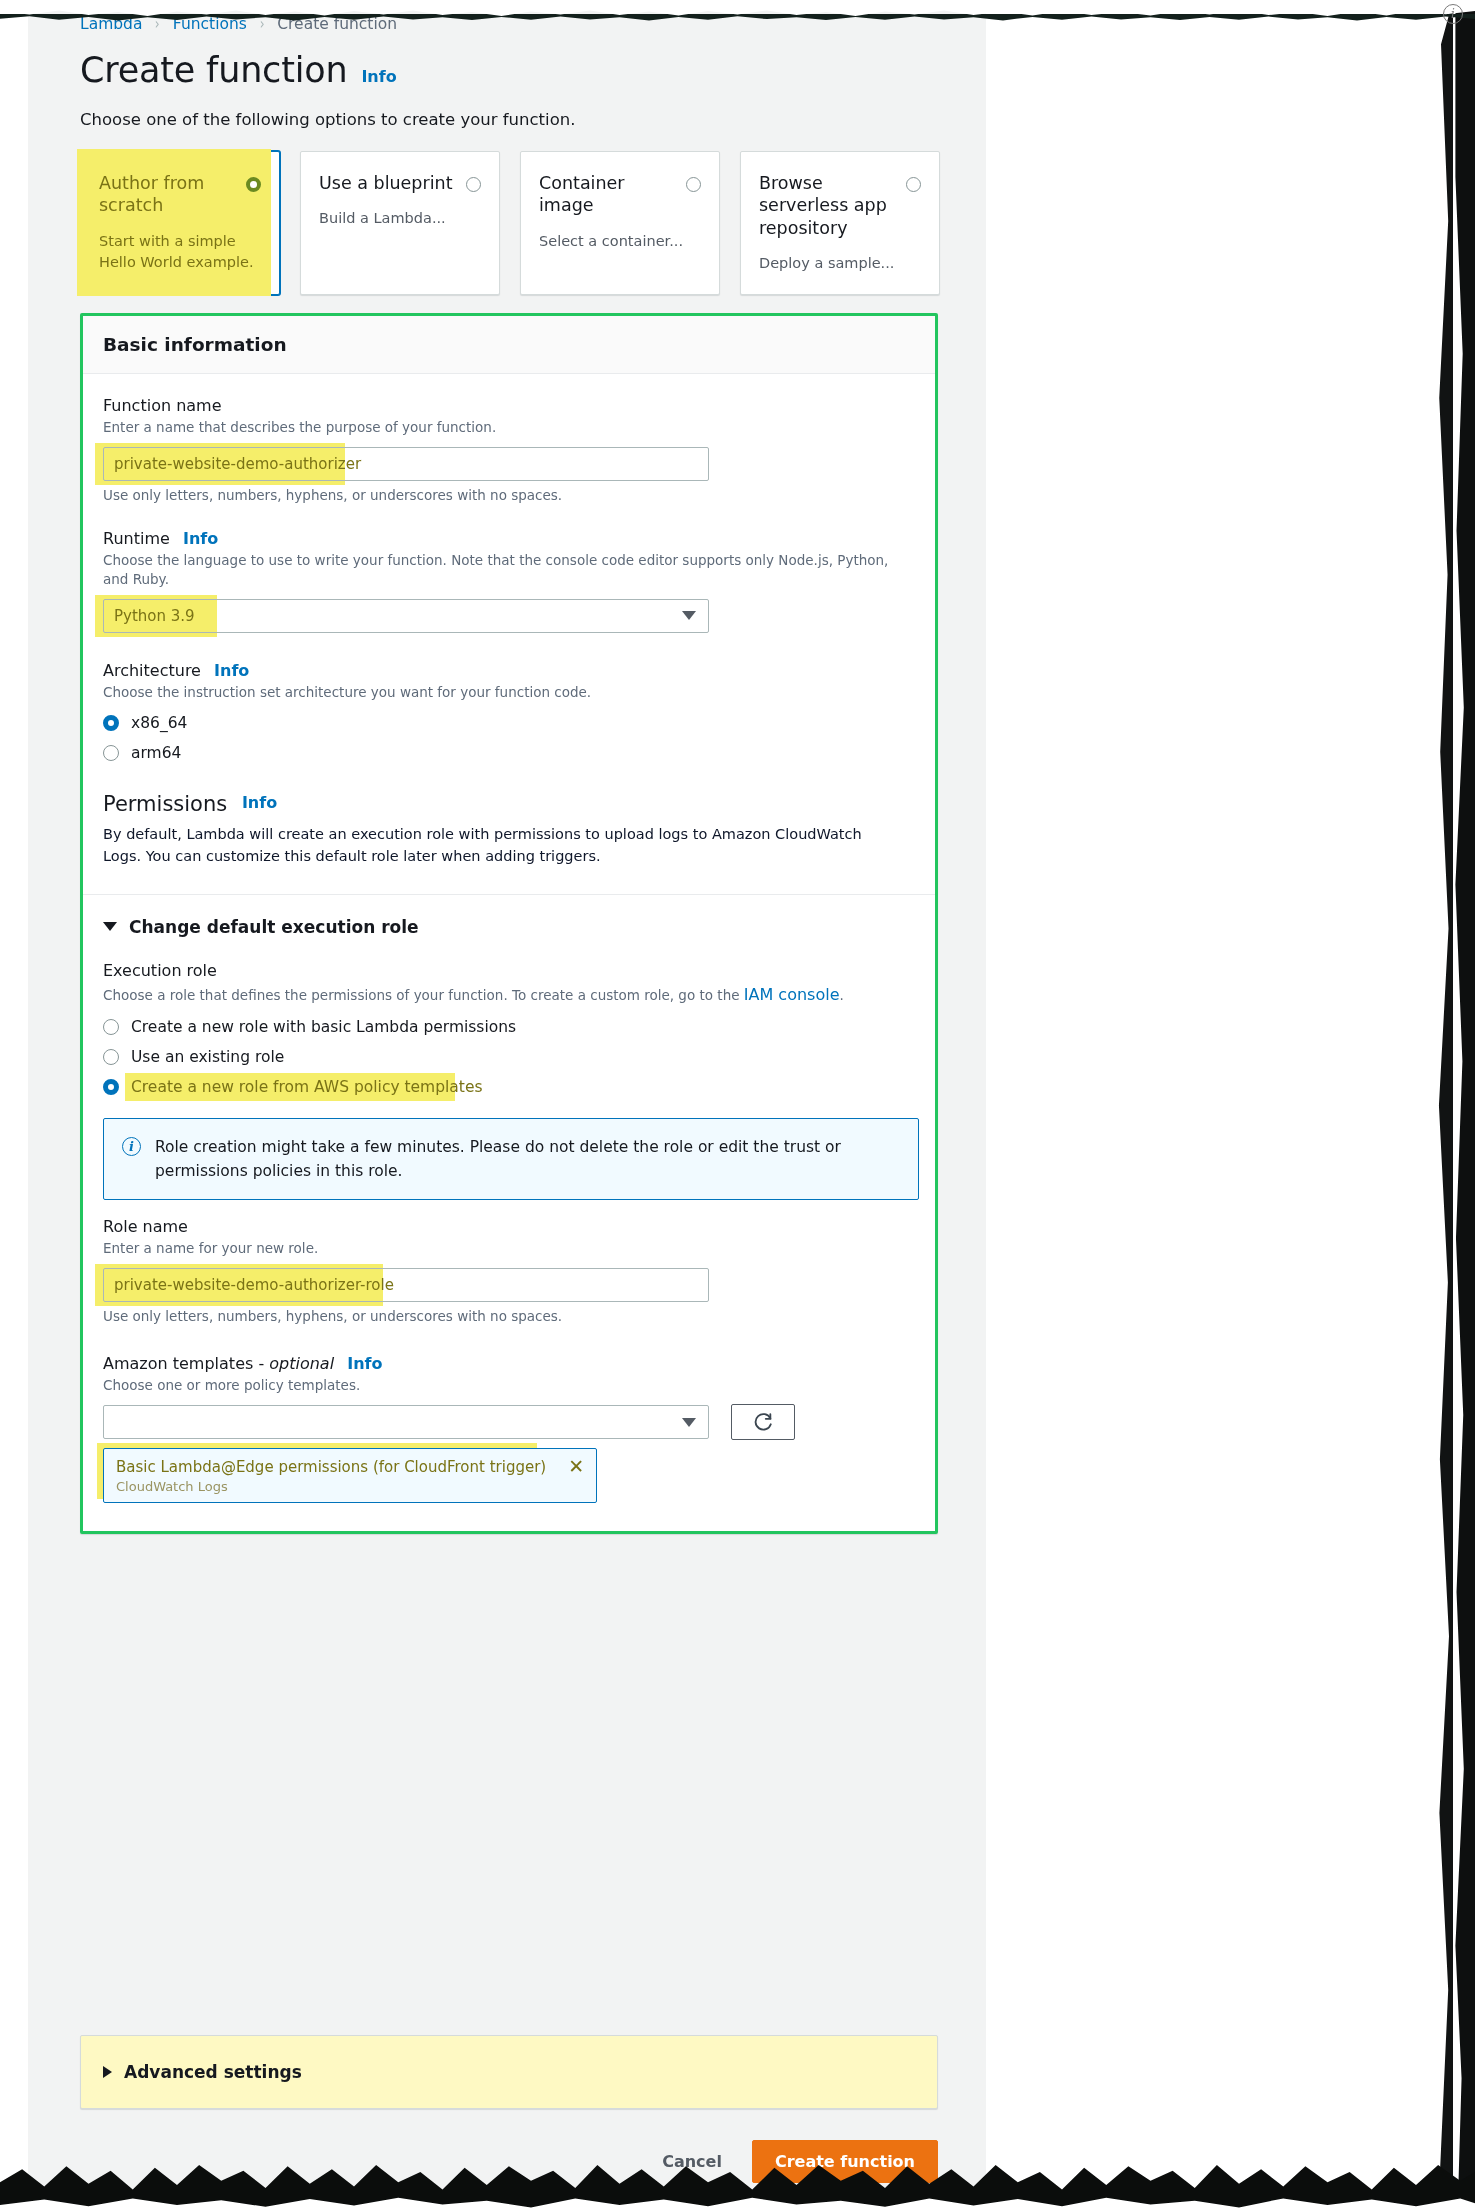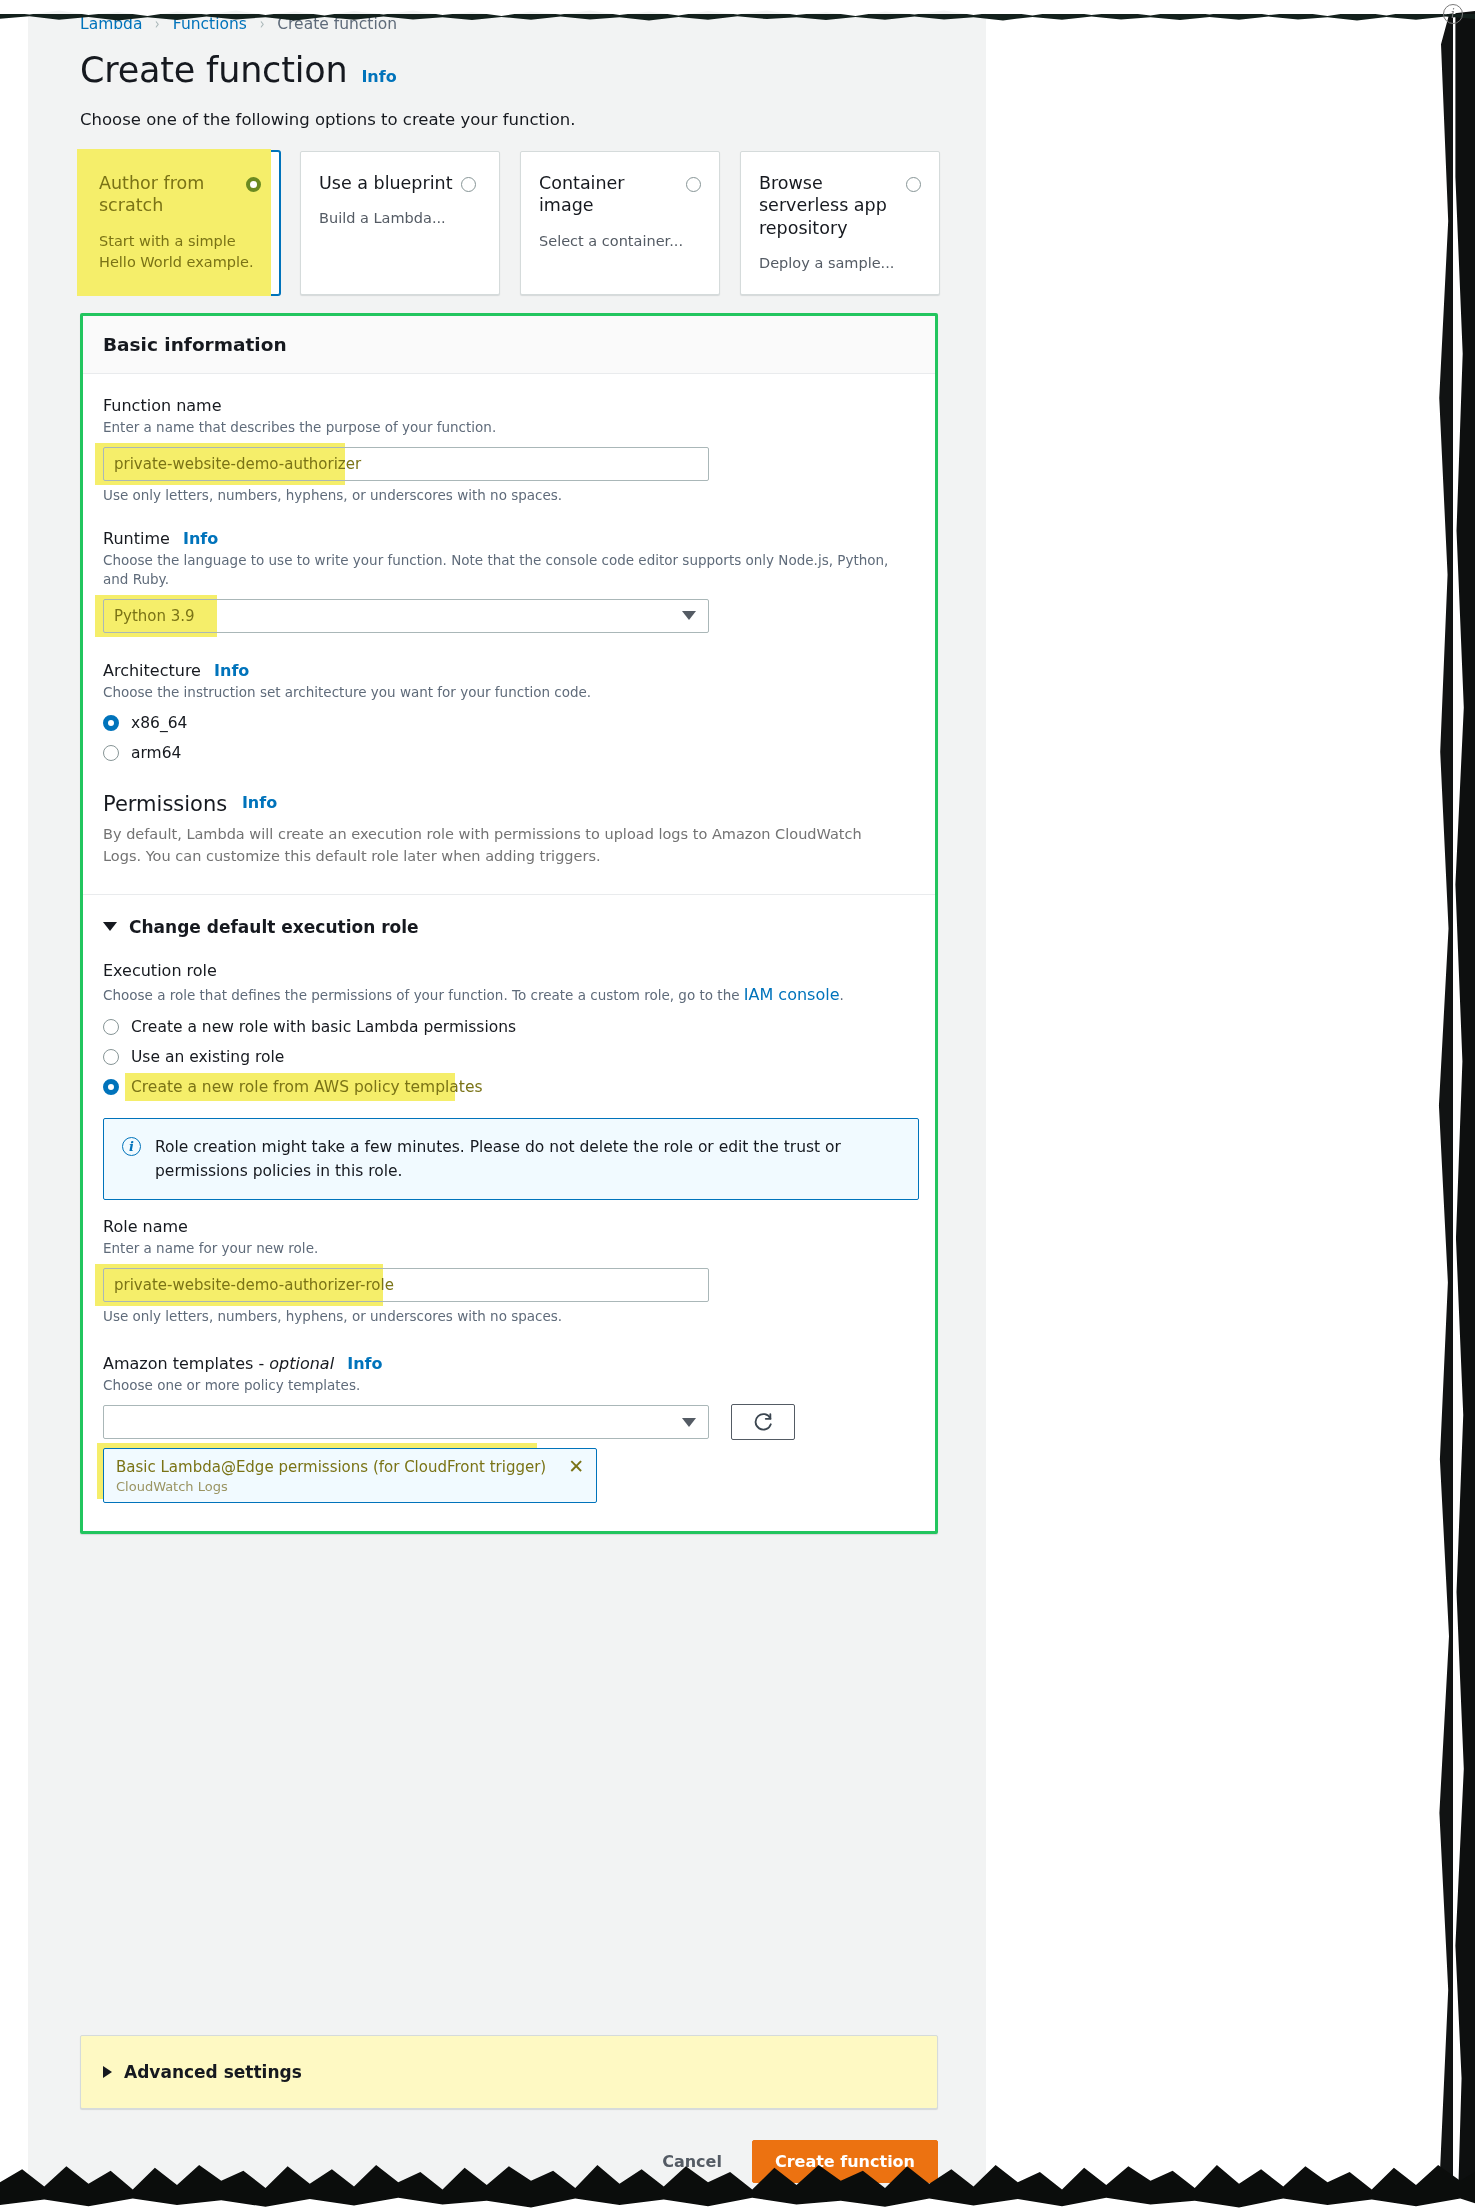--- a/index.html
+++ b/index.html
@@ -163,21 +163,21 @@
   .card.selected {
     border:1px solid #0073bb;
     box-shadow:0 0 0 1px #0073bb;
   }
   .card .hl {
     position:absolute; left:-4px; top:-3px; width:194px; height:147px;
     background:#f5ee6a; z-index:0; pointer-events:none;
   }
   .card-inner { position:relative; z-index:2; }
   .card-head {
-    display:flex; align-items:flex-start;
+    display:flex; justify-content:space-between; align-items:flex-start;
     gap:8px;
   }
   .card-title {
     font-size:17.5px; color:#16191f; line-height:1.28; max-width:145px;
   }
   .card.selected .card-title { color:#7a7316; }
   .radio-o {
     width:15px; height:15px; border-radius:50%;
     border:1px solid #879596; background:#fff; flex:none; margin-top:5px;
   }
@@ -242,21 +242,21 @@
   .rdot.on { border:5px solid #0073bb; }
   .rlabel { font-size:15.5px; color:#16191f; position:relative; z-index:2; }
   .rlabel.hl-text { color:#7a7316; }
   .hl-radio {
     position:absolute; z-index:1; background:#f5ee6a; pointer-events:none;
   }
 
   
   .sec-head { font-size:21px; color:#16191f; margin:30px 0 0 0; font-weight:400; }
   .sec-head .info-link { margin-left:8px; position:relative; top:-3px; }
-  .sec-desc { font-size:14.5px; color:#737373; margin-top:8px; line-height:1.5; width:790px; }
+  .sec-desc { font-size:14.5px; color:#0f172a; margin-top:8px; line-height:1.5; width:790px; }
 
   .divider { height:1px; background:#e9ebed; margin:26px -20px 0 -20px; }
 
   
   .expander { display:flex; align-items:center; gap:12px; margin-top:22px; cursor:pointer; }
   .tri-down { width:0;height:0;border-left:7px solid transparent;border-right:7px solid transparent;border-top:9px solid #16191f; }
   .tri-right { width:0;height:0;border-top:6.5px solid transparent;border-bottom:6.5px solid transparent;border-left:9px solid #16191f; }
   .expander-label { font-size:17px; font-weight:700; color:#16191f; }
 
   

